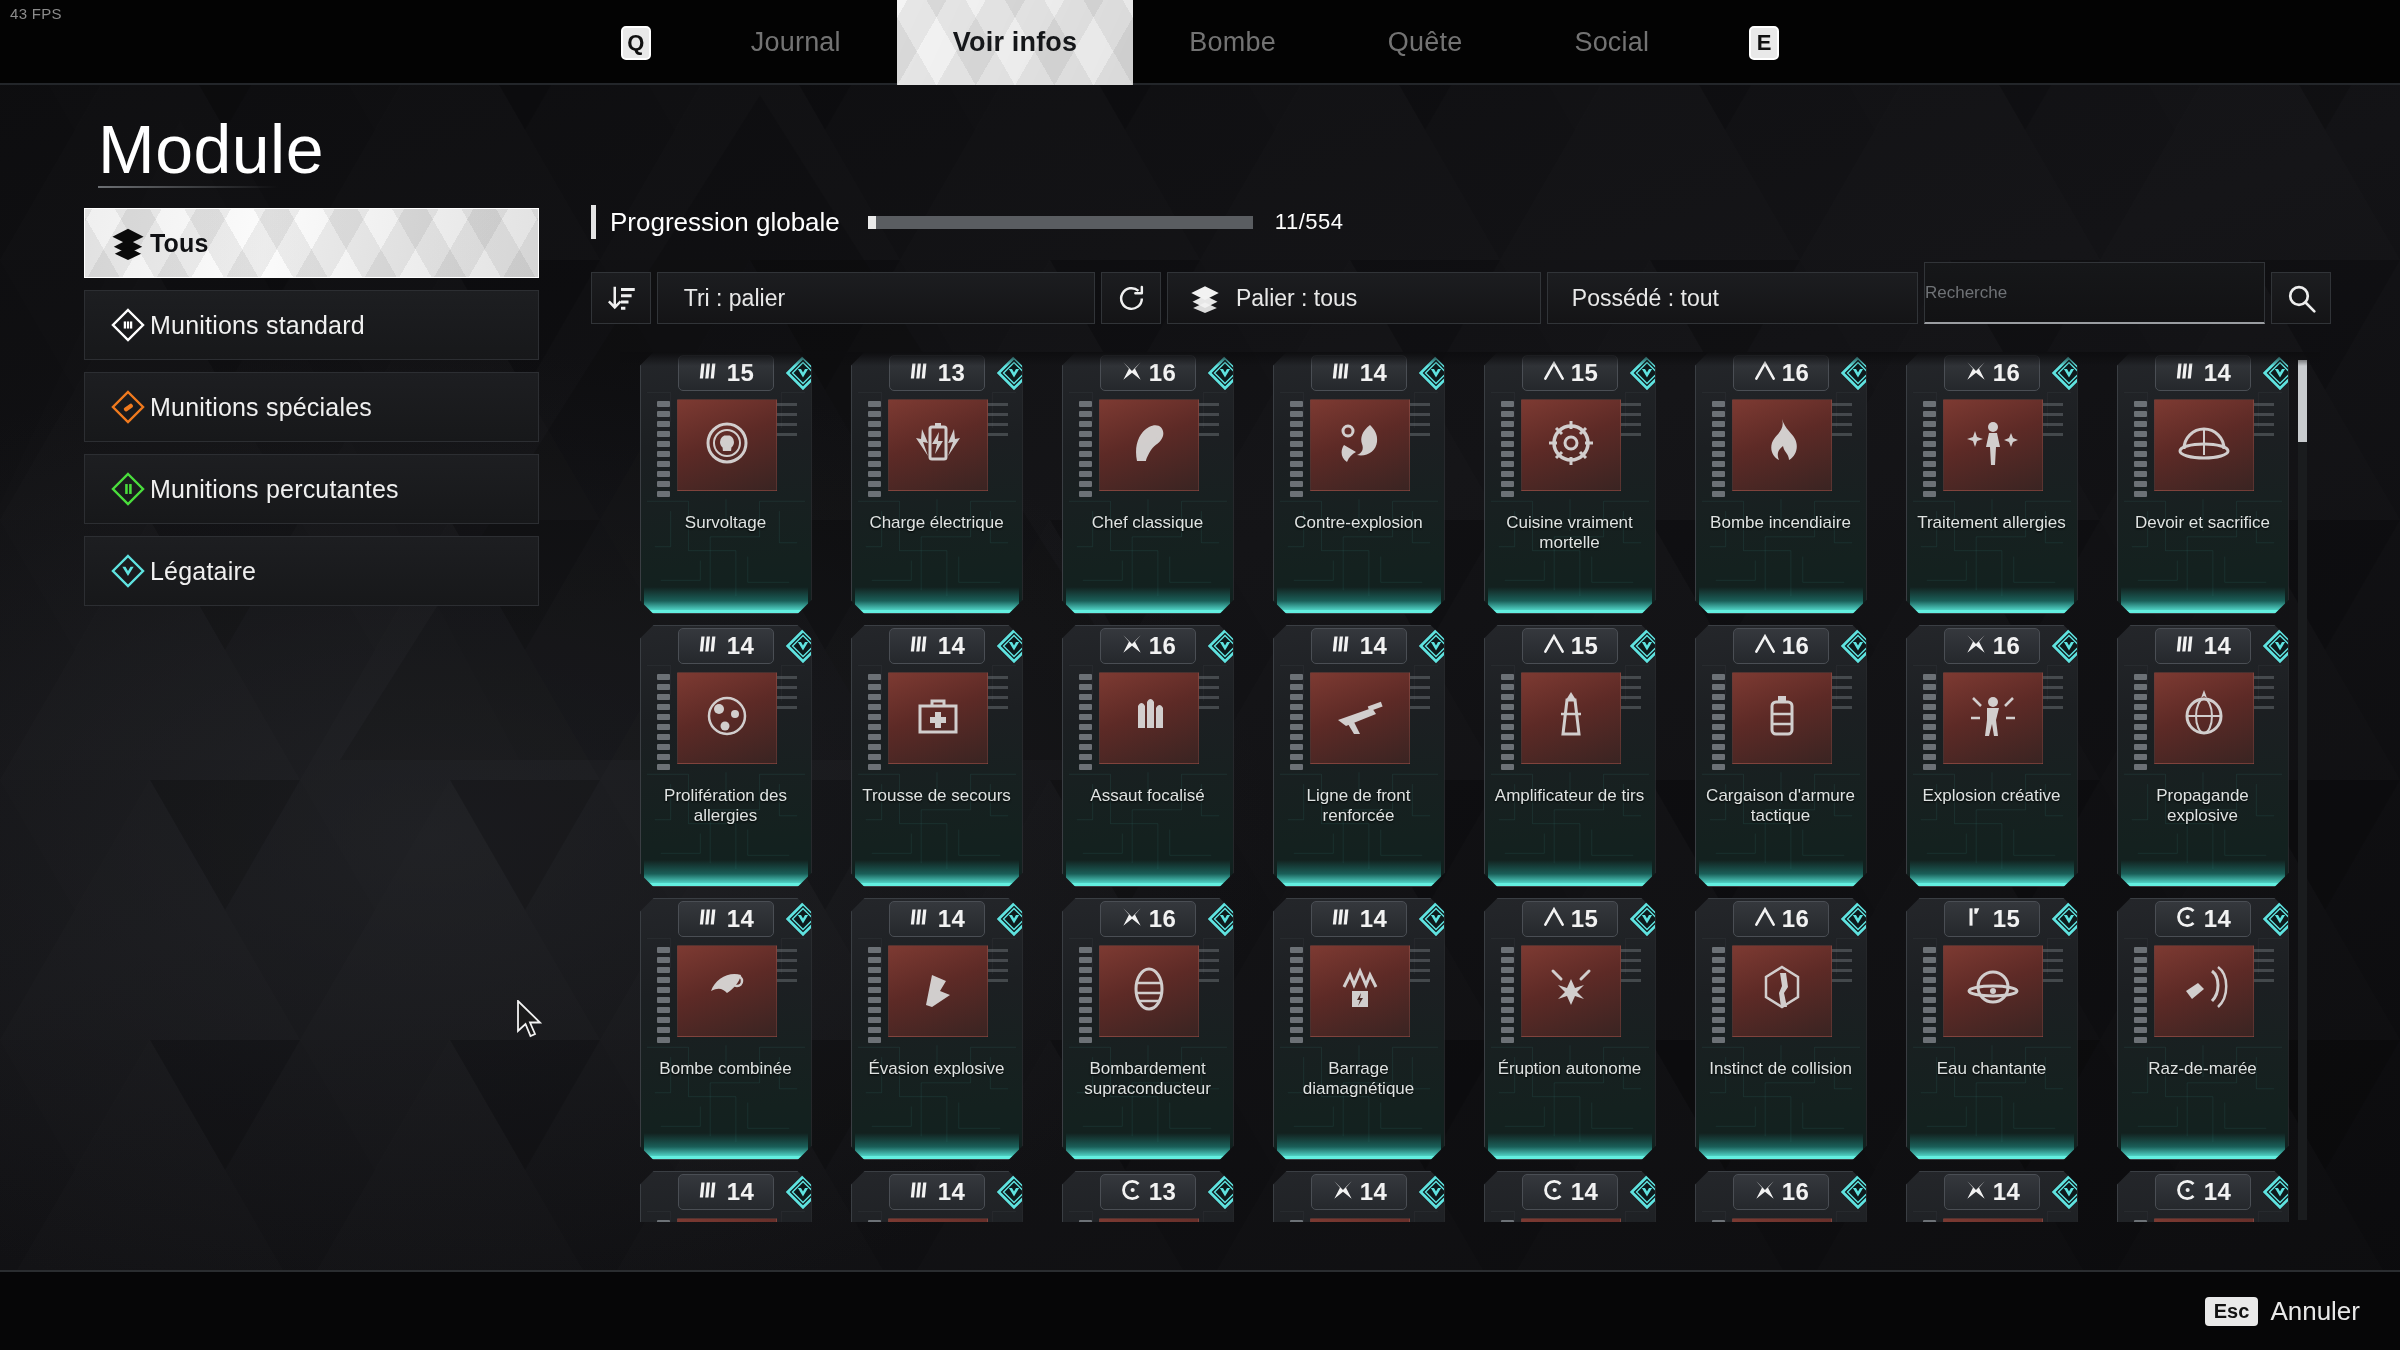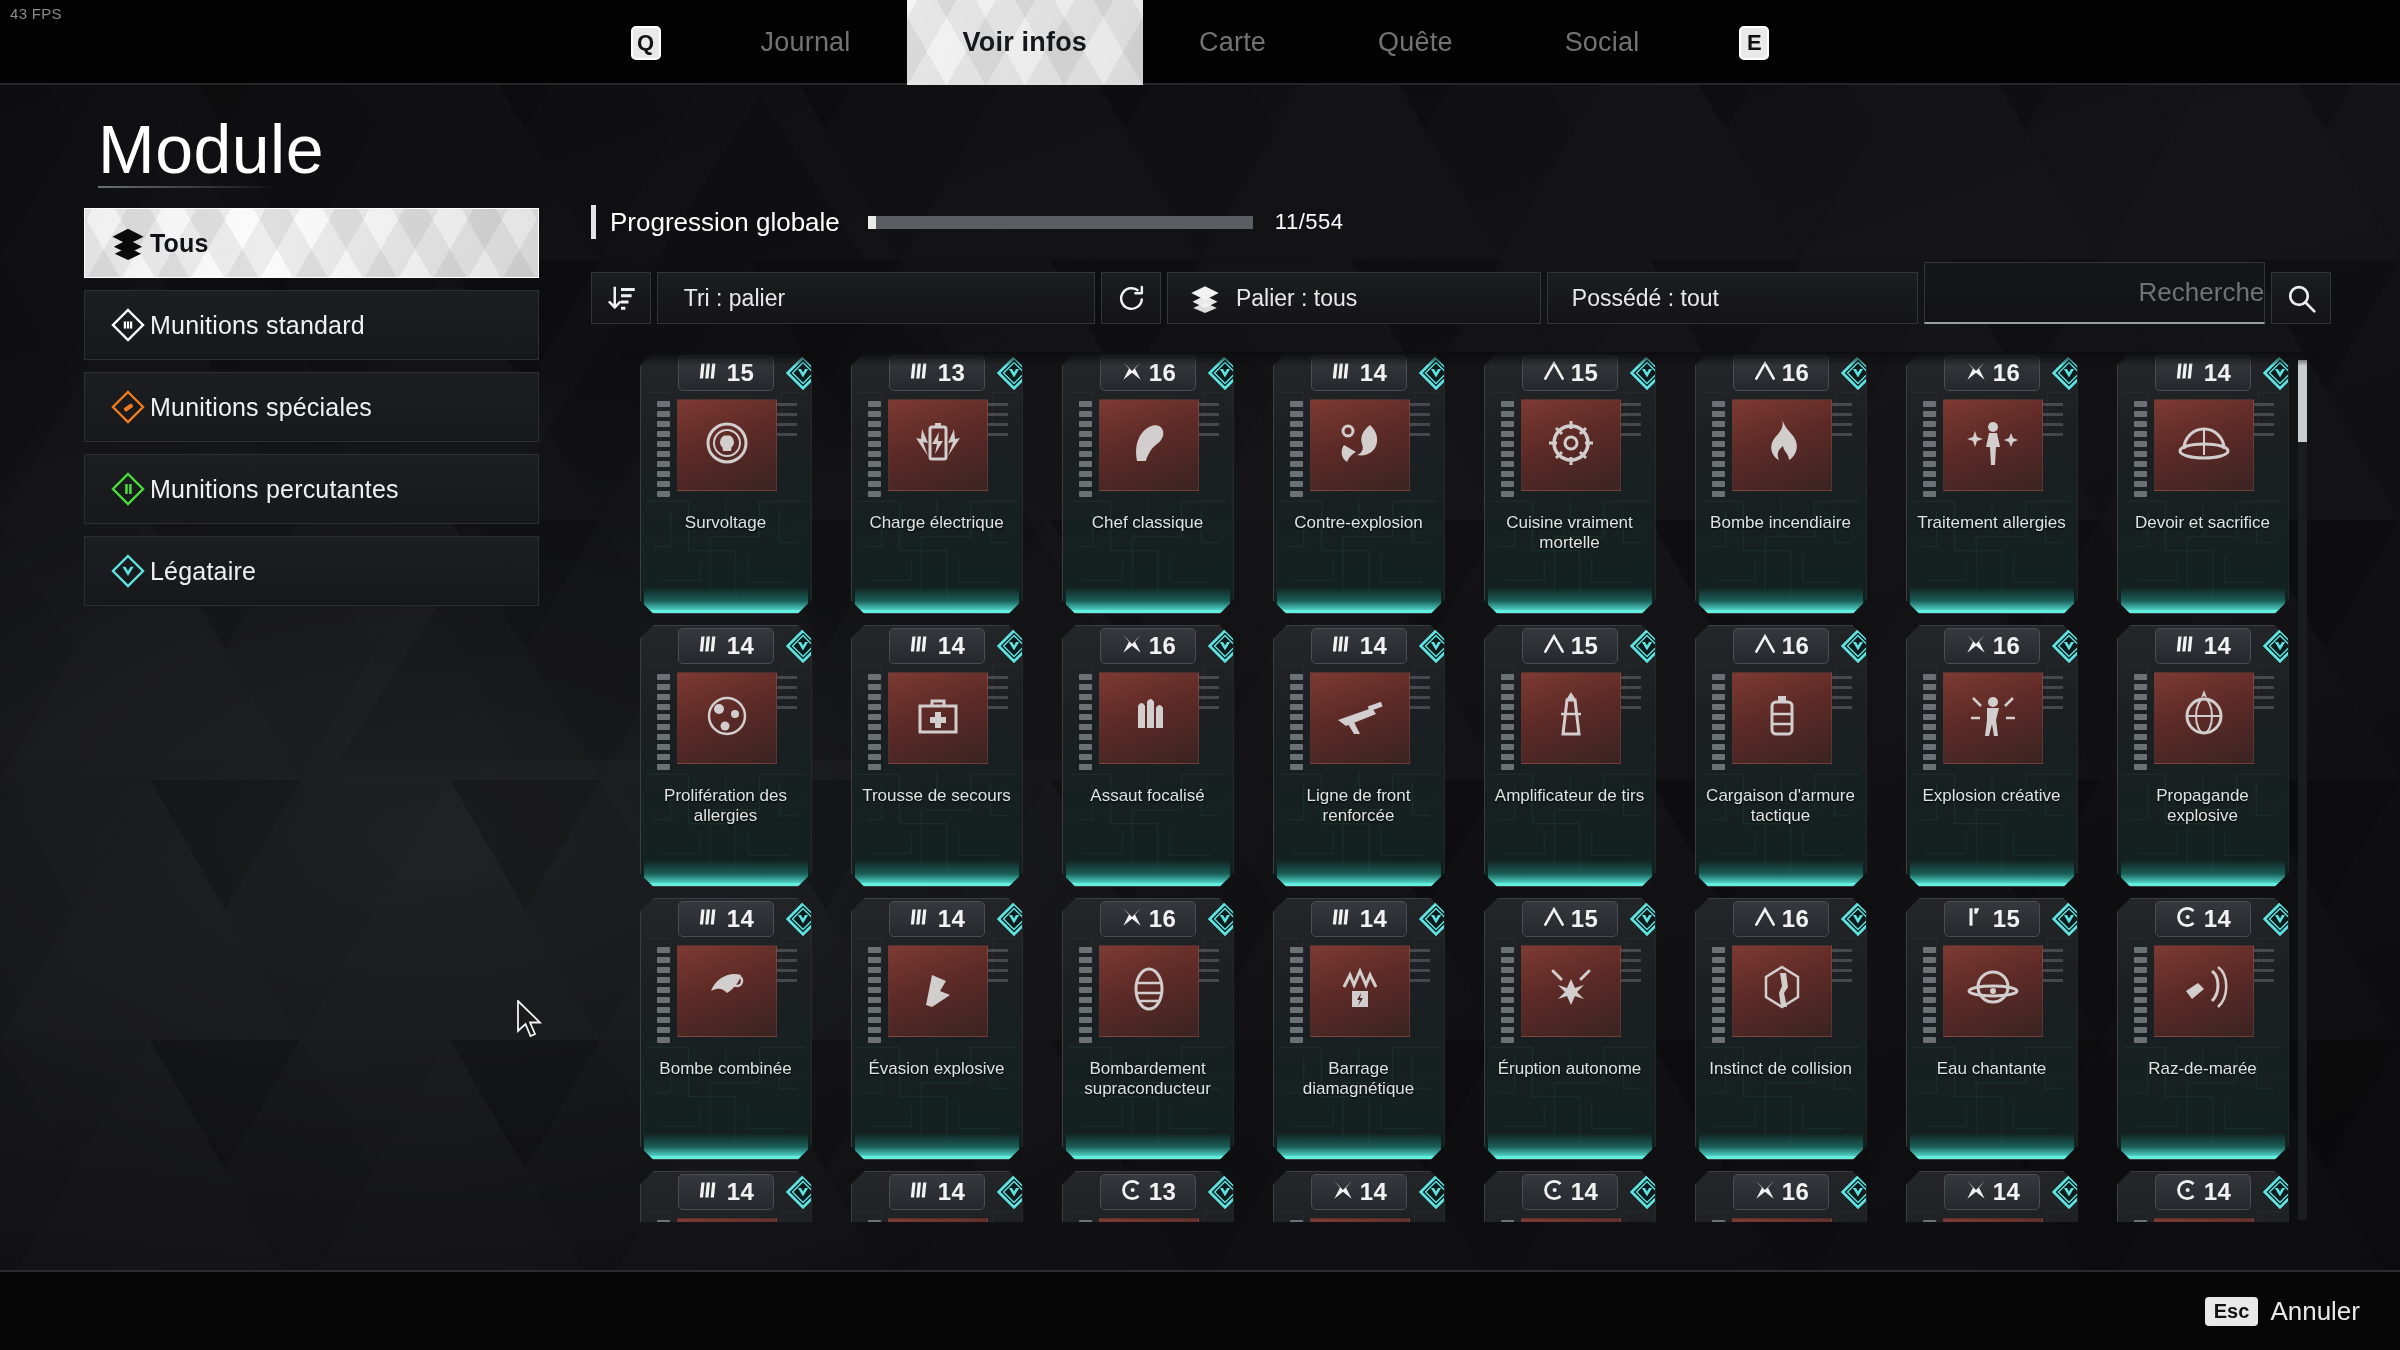--- a/index.html
+++ b/index.html
@@ -104,21 +104,21 @@
   .fbox.sort { width: 455px; padding-left: 26px; }
   .fbox.tier { width: 388px; padding-left: 22px; gap: 16px; }
   .fbox.owned { width: 385px; padding-left: 24px; }
   .search-wrap {
     width: 355px; background: linear-gradient(180deg,#161719,#121214);
     border: 1px solid #313438; border-bottom: 2px solid #9a9da1;
     display: flex; align-items: center; justify-content: center;
   }
   .search-wrap input {
     width: 100%; height: 100%; background: transparent; border: 0; outline: none;
-    color: #dedede; font-size: 26px; text-align: right;
+    color: #dedede; font-size: 17px; text-align: left;
     font-family: "Liberation Sans", sans-serif;
   }
   .search-wrap input::placeholder { color: #6f7276; }
   .searchbtn { width: 68px; }
   
   .gridwrap {
     position: absolute; left: 620px; top: 352px; width: 1760px; height: 870px;
     overflow: hidden;
   }
   .grid {
@@ -214,21 +214,21 @@
     <polygon points="180,120 520,760 -120,760" fill="#ffffff" fill-opacity="0.012"></polygon>
     <polygon points="760,95 1180,760 340,760" fill="#000" fill-opacity="0.22"></polygon>
   </svg>
 
   <div class="topnav">
     <div class="fps">43 FPS</div>
     <div class="navinner">
       <div class="keycap">Q</div>
       <div class="navtab">Journal</div>
       <div class="navtab active">Voir infos</div>
-      <div class="navtab">Carte</div>
+      <div class="navtab">Bombe</div>
       <div class="navtab">Quête</div>
       <div class="navtab">Social</div>
       <div class="keycap">E</div>
     </div>
   </div>
 
   <div class="page-title">Module</div>
   <div class="title-rule"></div>
 
   <div class="sidebar" id="sidebar">

